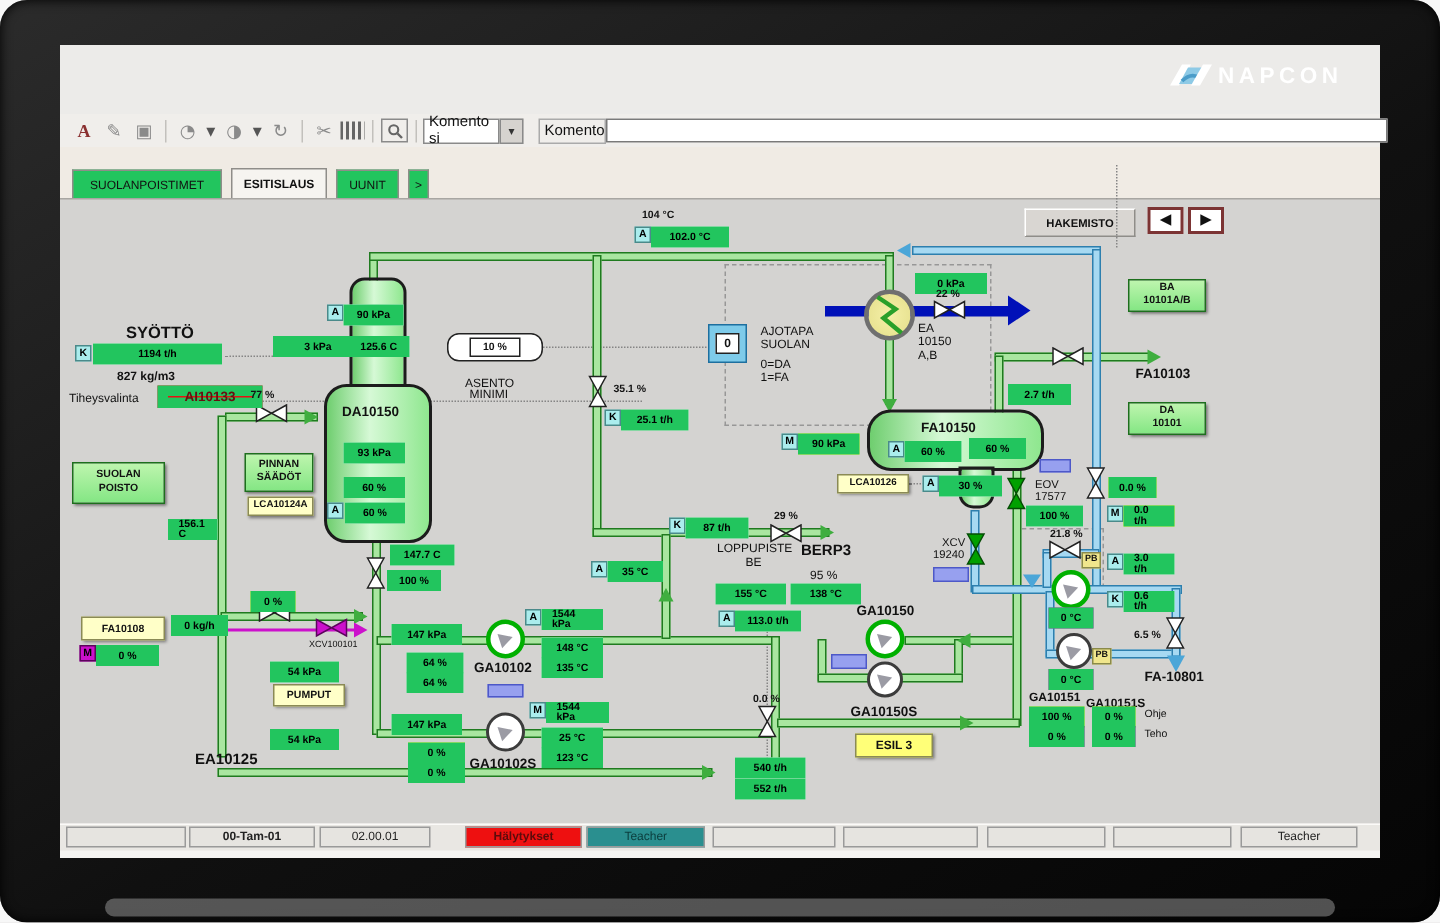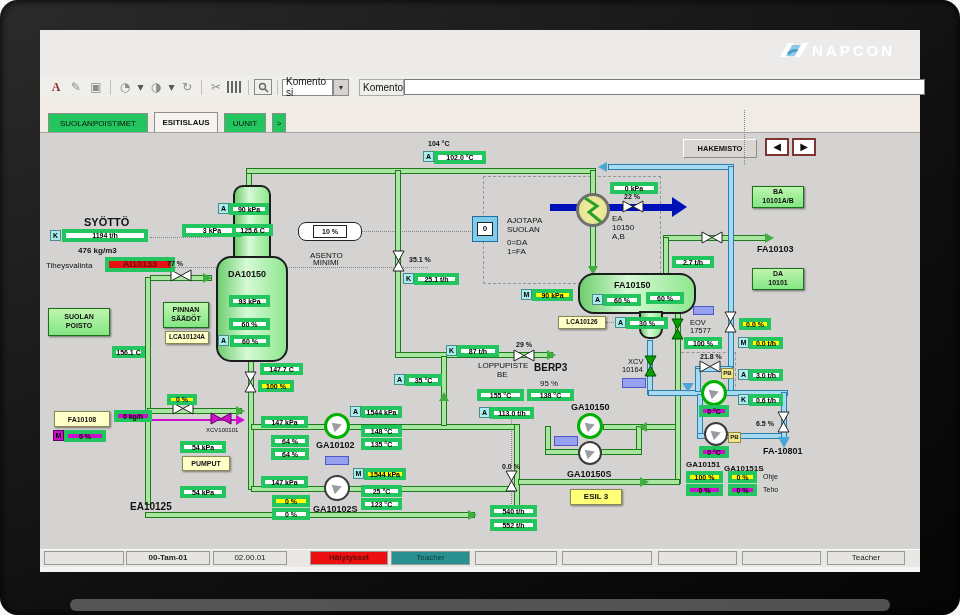--- a/index.html
+++ b/index.html
@@ -46,21 +46,21 @@
   .pump.run{border:3px solid #00b000}
   .pump.stop{border:2px solid #3c3c3c}
   .pump .imp{width:0;height:0;border-top:5px solid transparent;border-bottom:5px solid transparent;border-left:9px solid #9b9ba4;transform:rotate(-18deg)}
   .vv{position:absolute}
   .vv svg{display:block}
   .vw path{fill:#fff;stroke:#222;stroke-width:1}
   .vg path{fill:#00a000;stroke:#044d04;stroke-width:1}
   .vm path{fill:#cc10cc;stroke:#5c045c;stroke-width:1}
   .bluebar{position:absolute;background:#97a0ef;border:1px solid #4d58c8;box-sizing:border-box}
   
-  .box{position:absolute;background:#fff;border:4px solid #22c55e;font:bold 7px/1 "Liberation Sans",sans-serif;display:flex;align-items:center;justify-content:center;box-sizing:border-box;color:#000}
+  .box{position:absolute;background:#fff;border:7px solid #22c55e;font:bold 7px/1 "Liberation Sans",sans-serif;display:flex;align-items:center;justify-content:center;box-sizing:border-box;color:#000}
   .box.y{background:#ffff00}
   .box.mg{background:#cc10cc}
   .box.red{background:#e81212;color:#611}
   .badge{position:absolute;width:11px;height:11px;background:#aaeded;border:1px solid #4a8a8a;font:bold 7px/9px "Liberation Sans",sans-serif;text-align:center;box-sizing:border-box;color:#000}
   .badge.mgb{background:#cc10cc;border-color:#5c045c}
   .lbl{position:absolute;font:bold 7px/1.2 "Liberation Sans",sans-serif;white-space:nowrap;color:#111}
   .lbl.n{font-weight:normal}
   .btng{position:absolute;background:linear-gradient(#bef5ae,#84e684);border:1px solid #1d6f1d;box-shadow:1px 1px 2px rgba(0,0,0,.5);font:bold 7px/1.25 "Liberation Sans",sans-serif;display:flex;flex-direction:column;align-items:center;justify-content:center;text-align:center;box-sizing:border-box;cursor:default}
   .btny{position:absolute;background:#ffffc8;border:1px solid #8a8a55;box-shadow:1px 1px 2px rgba(0,0,0,.45);font:bold 7px/1 "Liberation Sans",sans-serif;display:flex;align-items:center;justify-content:center;box-sizing:border-box}
   .btny.bright{background:#ffff78;font-size:8px}
@@ -316,21 +316,21 @@
     </div>
 
   <div class="bluebar" style="left:325px;top:456px;width:24px;height:9px"></div>
   <div class="bluebar" style="left:554px;top:436px;width:24px;height:10px"></div>
   <div class="bluebar" style="left:622px;top:378px;width:24px;height:10px"></div>
   <div class="bluebar" style="left:693px;top:306px;width:21px;height:9px"></div>
 
   <div class="lbl" style="left:84px;top:216px;font-size:11px">SYÖTTÖ</div>
   <div class="badge" style="left:50px;top:230px">K</div>
   <div class="box" style="left:62px;top:229px;width:86px;height:13px">1194 t/h</div>
-  <div class="lbl" style="left:78px;top:246px;font-size:8px">476 kg/m3</div>
+  <div class="lbl" style="left:78px;top:246px;font-size:8px">827 kg/m3</div>
   <div class="lbl n" style="left:46px;top:261px;font-size:8px">Tiheysvalinta</div>
   <div class="box red" style="left:105px;top:257px;width:70px;height:15px;font-size:9px">AI10133</div>
   <div class="box" style="left:182px;top:224px;width:60px;height:13px">3 kPa</div>
   <div class="lbl" style="left:167px;top:260px">77 %</div>
   <div class="btng" style="left:48px;top:308px;width:62px;height:28px">
     <span>SUOLAN</span>
     <span>POISTO</span>
   </div>
   <div class="box" style="left:112px;top:346px;width:33px;height:12px">156.1 C</div>
 
@@ -395,21 +395,21 @@
   <div class="box" style="left:646px;top:292px;width:38px;height:12px">60 %</div>
   <div class="badge" style="left:615px;top:317px">A</div>
   <div class="box" style="left:626px;top:317px;width:42px;height:12px">30 %</div>
   <div class="btny" style="left:558px;top:316px;width:48px;height:13px;font-size:6.5px">LCA10126</div>
   <div class="box" style="left:672px;top:256px;width:42px;height:12px">2.7 t/h</div>
 
   <div class="lbl n" style="left:690px;top:318px;font-size:7.5px">EOV</div>
   <div class="lbl n" style="left:690px;top:326px;font-size:7.5px">17577</div>
   <div class="box" style="left:684px;top:337px;width:38px;height:12px">100 %</div>
   <div class="lbl n" style="left:628px;top:357px;font-size:7.5px">XCV</div>
-  <div class="lbl n" style="left:622px;top:365px;font-size:7.5px">10164</div>
+  <div class="lbl n" style="left:622px;top:365px;font-size:7.5px">19240</div>
 
   <div class="box y" style="left:739px;top:318px;width:32px;height:12px">0.0 %</div>
   <div class="badge" style="left:738px;top:337px">M</div>
   <div class="box y" style="left:749px;top:337px;width:34px;height:12px">0.0 t/h</div>
   <div class="lbl" style="left:700px;top:353px">21.8 %</div>
   <div class="pbb" style="left:721px;top:368px;width:13px;height:11px">PB</div>
   <div class="badge" style="left:738px;top:369px">A</div>
   <div class="box" style="left:749px;top:369px;width:34px;height:12px">3.0 t/h</div>
   <div class="badge" style="left:738px;top:394px">K</div>
   <div class="box" style="left:749px;top:394px;width:34px;height:12px">0.6 t/h</div>

